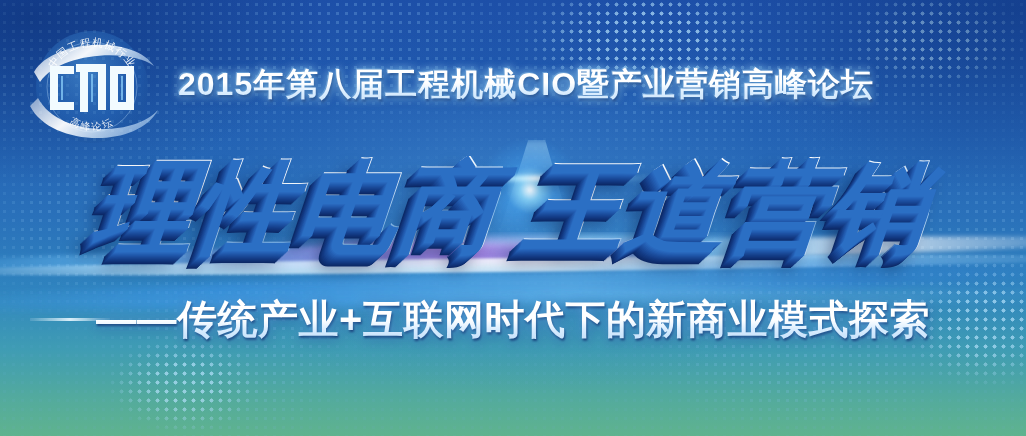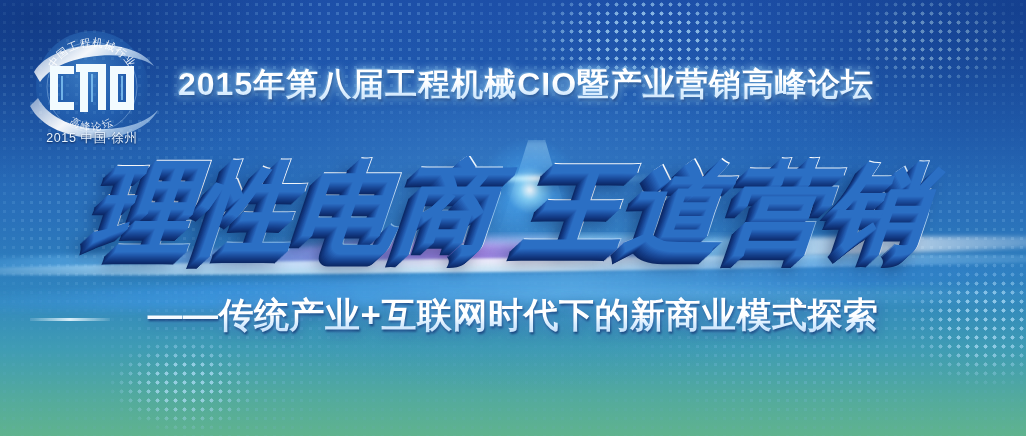--- a/index.html
+++ b/index.html
@@ -248,21 +248,21 @@
   }
   .hl-left  { transform: skewX(-5deg); }
   .hl-right { transform: skewX(-5deg); }
 
   
   .subtitle {
     position: absolute;
     left: 0; right: 0;
     top: 292px;
     text-align: center;
-    font-size: 35px;
+    font-size: 40px;
     font-weight: bold;
     letter-spacing: .5px;
     white-space: nowrap;
     color: #ffffff;
     background: linear-gradient(180deg, #ffffff 0%, #ffffff 50%, #d9edff 68%, #b6d8f7 100%);
     -webkit-background-clip: text;
     background-clip: text;
     -webkit-text-fill-color: transparent;
     filter:
       drop-shadow(0 0 6px rgba(110,195,255,.8))
@@ -349,21 +349,20 @@
         <path d="M 96,56 L 112,56 L 112,92 L 96,92 L 96,56 Z"></path>
       </g>
       <g fill="none" stroke="#7fc2f2" stroke-width="2" stroke-opacity="0.85">
         <path d="M 44,62 L 44,86"></path>
         <path d="M 74,60 L 74,88"></path>
         <path d="M 104,62 L 104,86"></path>
       </g>
     </svg>
   </div>
 
-  <div class="logo-caption">2015  中国·徐州</div>
 
   <div class="streaks">
     <div class="streak s1"></div>
     <div class="streak s4"></div>
     <div class="streak s2"></div>
     <div class="streak s3"></div>
     <div class="streak s5"></div>
   </div>
 
   <div class="top-title">2015年第八届工程机械CIO暨产业营销高峰论坛</div>

